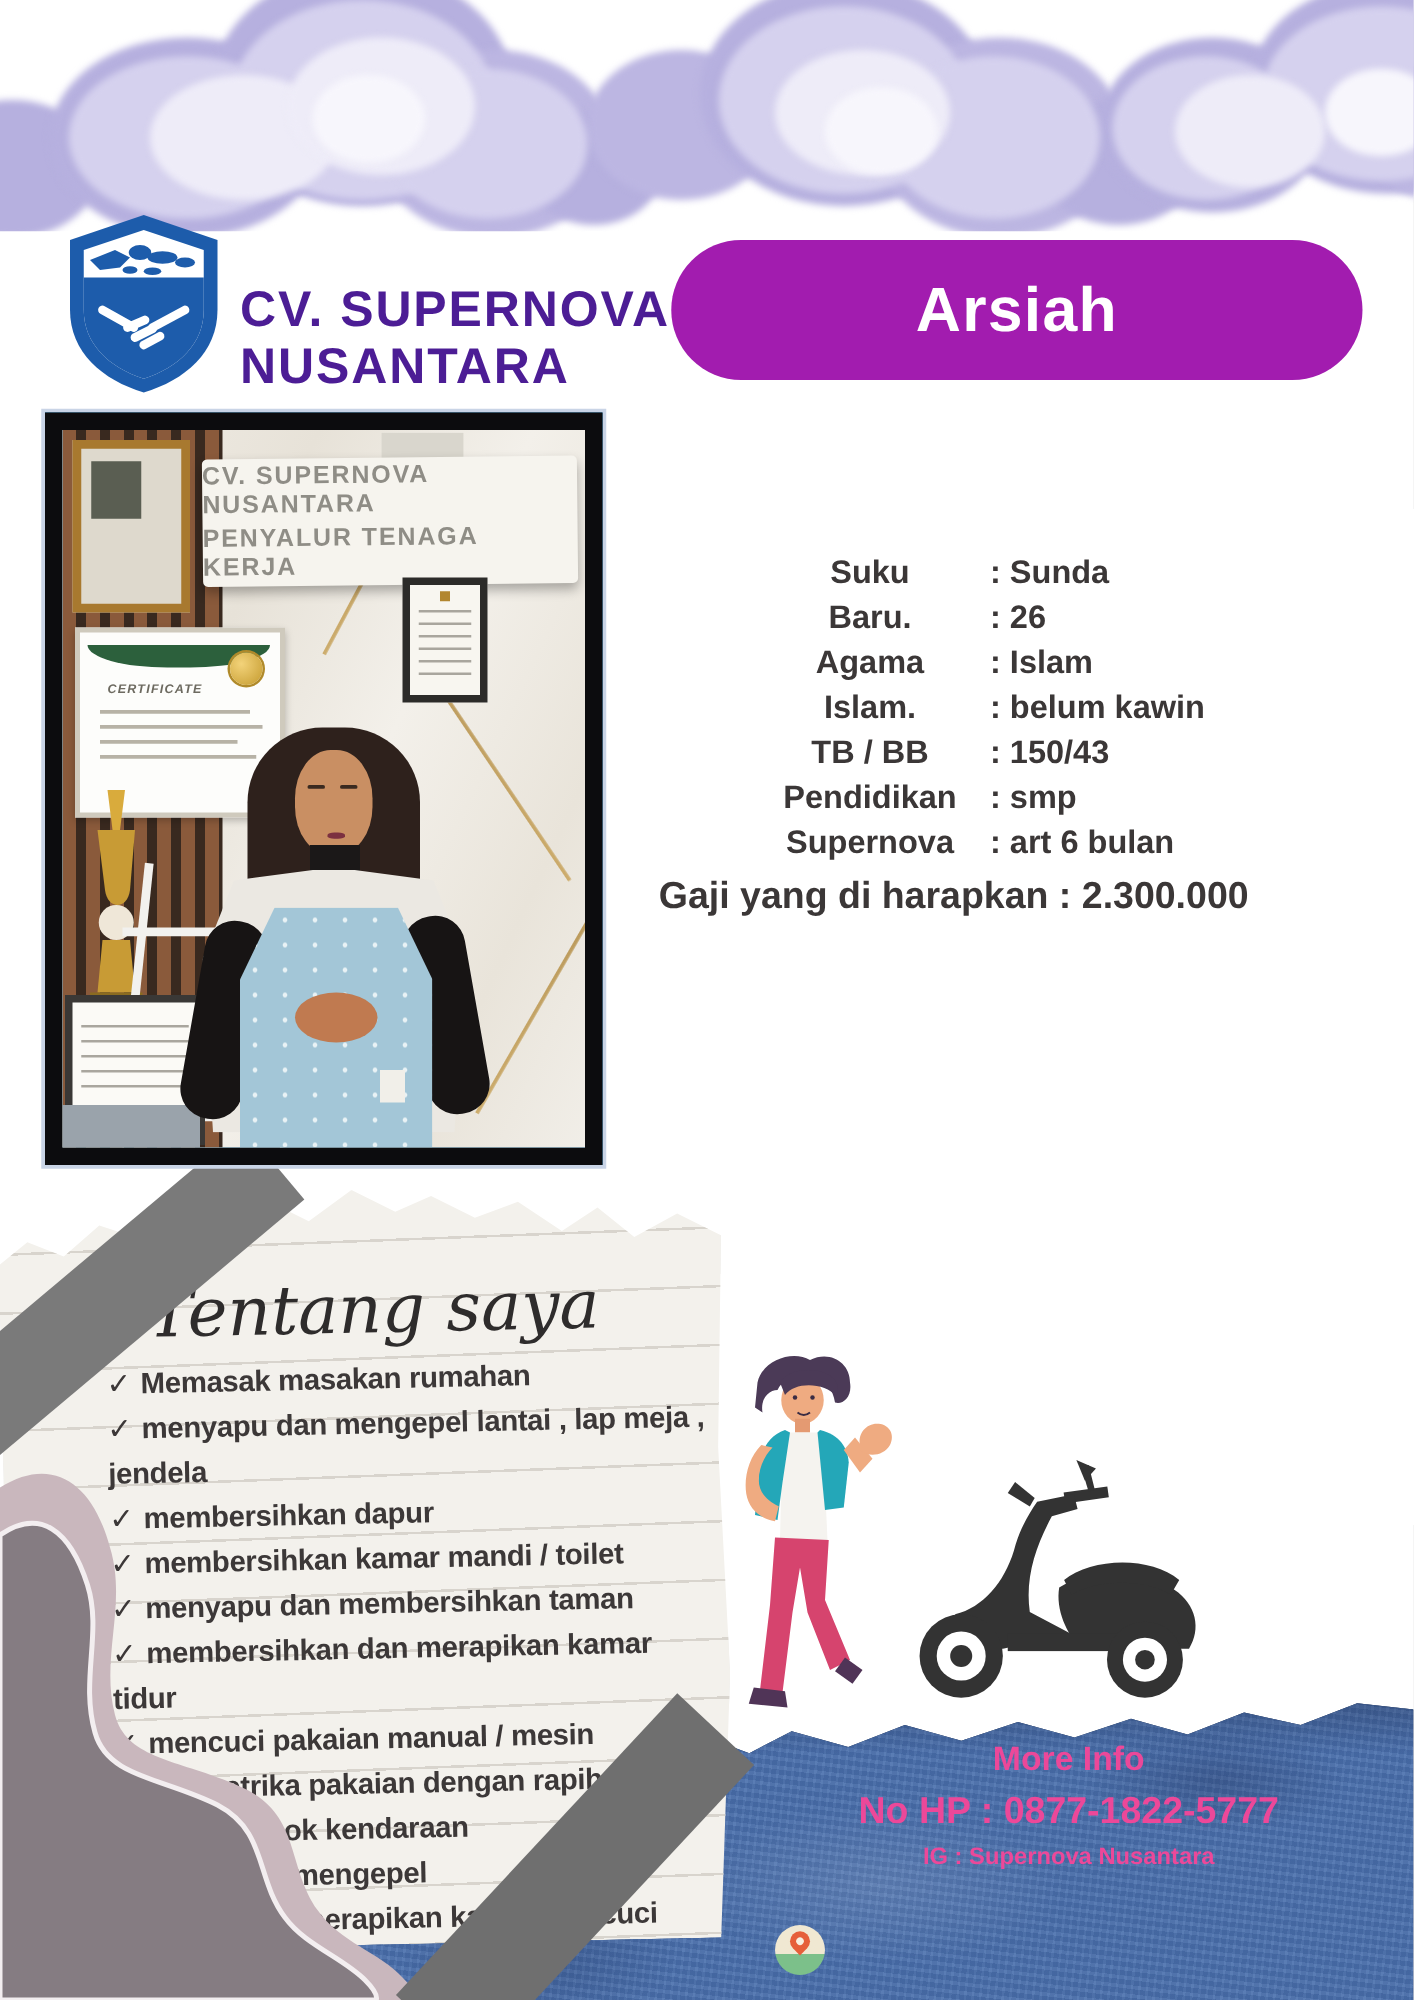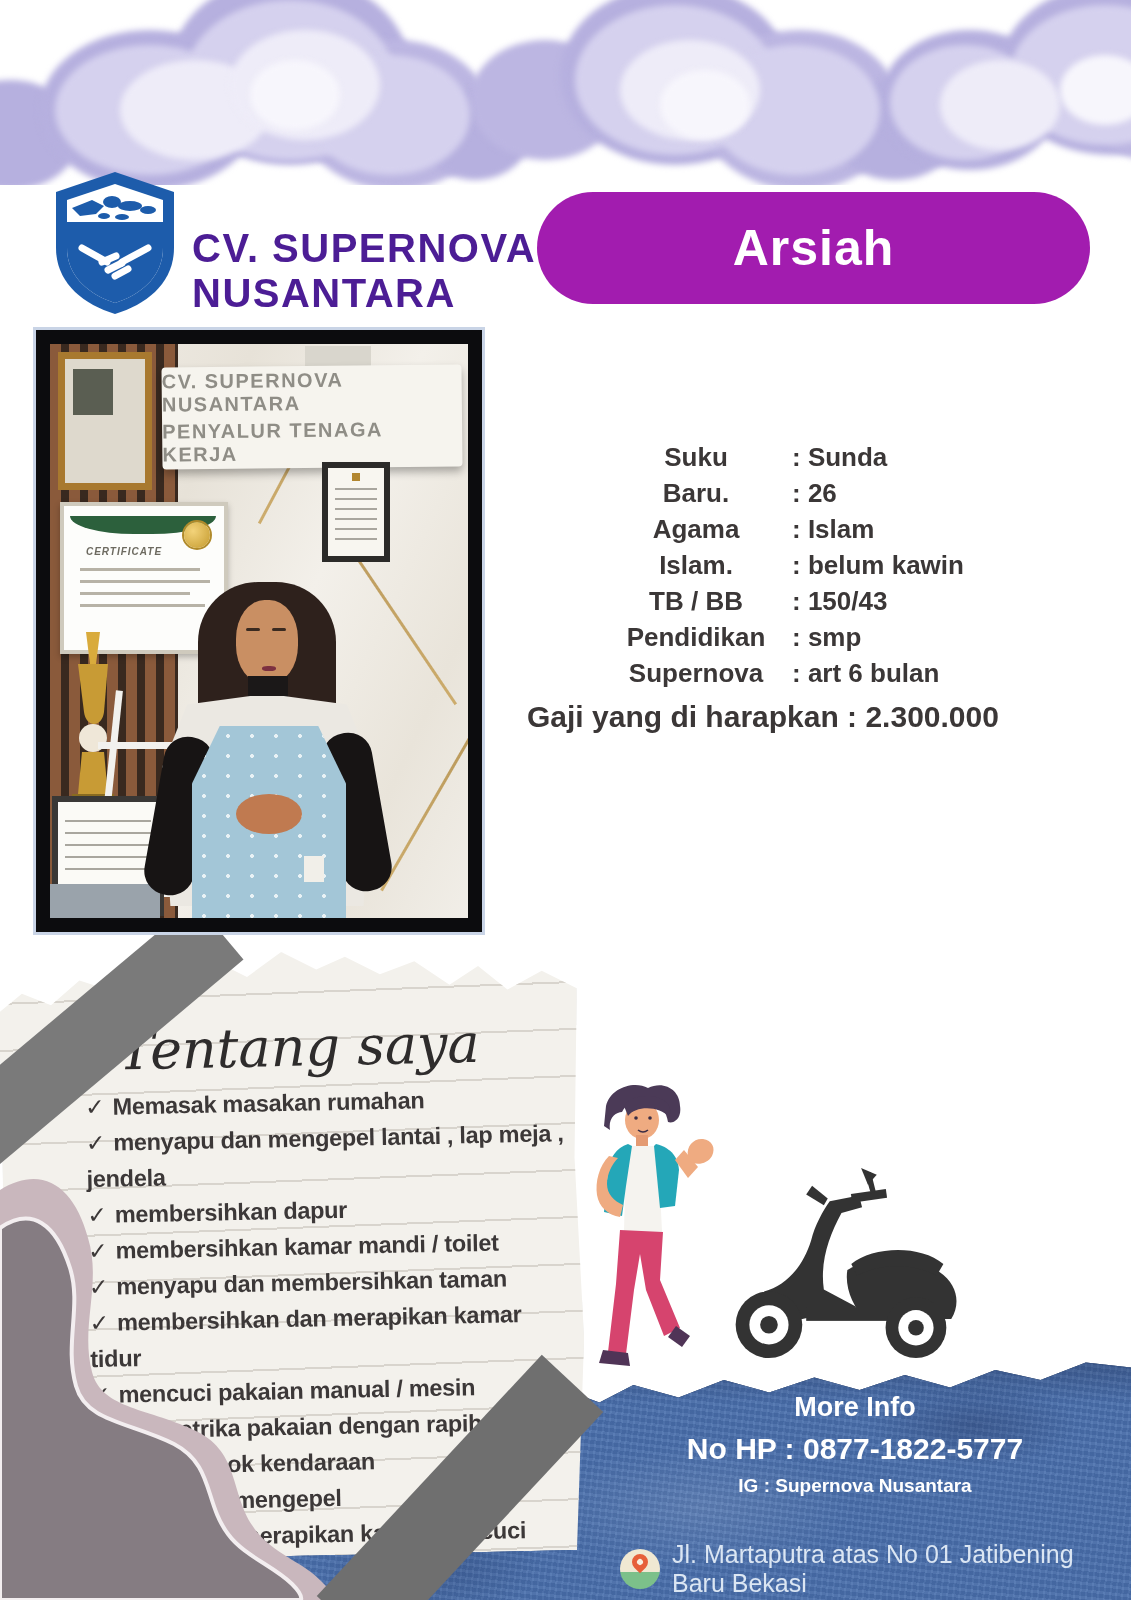--- a/index.html
+++ b/index.html
@@ -111,21 +111,21 @@
   .torn-blue .fill{position:absolute;left:0;top:7px;right:0;bottom:0;
       background-color:#4a70ad;
       background-image:
         linear-gradient(180deg,rgba(22,32,62,.30) 0,rgba(22,32,62,0) 46px),
         radial-gradient(ellipse 180px 70px at 18% 30%,rgba(28,42,82,.30),transparent 70%),
         radial-gradient(ellipse 220px 90px at 62% 62%,rgba(255,255,255,.10),transparent 70%),
         radial-gradient(ellipse 150px 60px at 86% 28%,rgba(28,42,82,.28),transparent 70%),
         radial-gradient(ellipse 160px 70px at 38% 86%,rgba(24,38,76,.22),transparent 70%),
         repeating-linear-gradient(7deg,rgba(255,255,255,.05) 0 3px,rgba(24,36,70,.07) 3px 7px),
         repeating-linear-gradient(96deg,rgba(255,255,255,.04) 0 2px,rgba(22,32,62,.05) 2px 6px);}
-  .contact{position:absolute;left:620px;top:42px;width:470px;text-align:center;color:#ffffff;}
+  .contact{position:absolute;left:620px;top:42px;width:470px;text-align:center;color:#ec4899;}
   .more-info{font-size:27px;font-weight:bold;margin-bottom:9px;}
   .phone{font-size:30px;font-weight:bold;margin-bottom:9px;}
   .ig{font-size:19px;font-weight:bold;}
   .address-row{position:absolute;left:620px;top:190px;display:flex;align-items:center;gap:12px;}
   .pin{position:relative;width:40px;height:40px;border-radius:50%;flex:0 0 auto;
       background:linear-gradient(#f0e8d2 0 58%,#7cc08a 58%);}
   .pin i{position:absolute;left:50%;top:5px;width:16px;height:16px;margin-left:-8px;display:block;
       background:#e65f3a;border-radius:50% 50% 50% 0;transform:rotate(-45deg);}
   .pin i::after{content:"";position:absolute;left:5px;top:5px;width:6px;height:6px;border-radius:50%;background:#f7efe0;}
   .address{font-size:25px;color:#dbe6f3;}
@@ -362,21 +362,20 @@
     <div class="fill"></div>
     <div class="contact">
       <div class="more-info">More Info</div>
       <div class="phone">No HP : 0877-1822-5777</div>
       <div class="ig">IG : Supernova Nusantara</div>
     </div>
     <div class="address-row">
       <div class="pin">
           <i></i>
         </div>
-      <div class="address">Jl. Martaputra atas No 01 Jatibening Baru Bekasi</div>
     </div>
   </div>
 
   <svg class="blob" width="470" height="458" viewBox="0 0 470 458">
     <path d="M0,48 C42,22 74,44 88,96 C102,142 80,184 92,230 C102,268 150,266 198,290 C240,312 230,352 254,386 C272,412 304,420 322,440 C334,452 336,456 334,458 L0,458 Z" fill="#c9b7bd"></path>
     <path d="M0,86 C32,64 56,82 70,126 C82,164 64,202 76,244 C86,280 130,280 174,302 C214,323 204,360 228,392 C244,414 274,424 292,442 C300,450 302,455 301,458 L0,458 Z" fill="#857c82" stroke="#f3eef0" stroke-width="4"></path>
   </svg>
 
   <div class="ribbon-bottom"></div>
 

